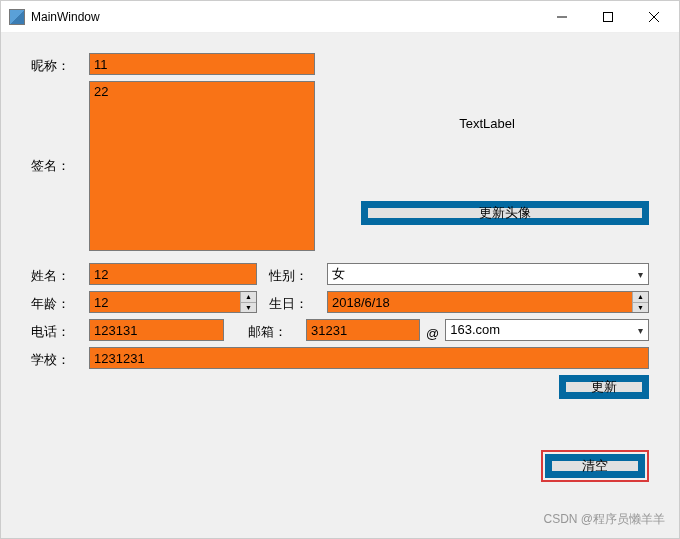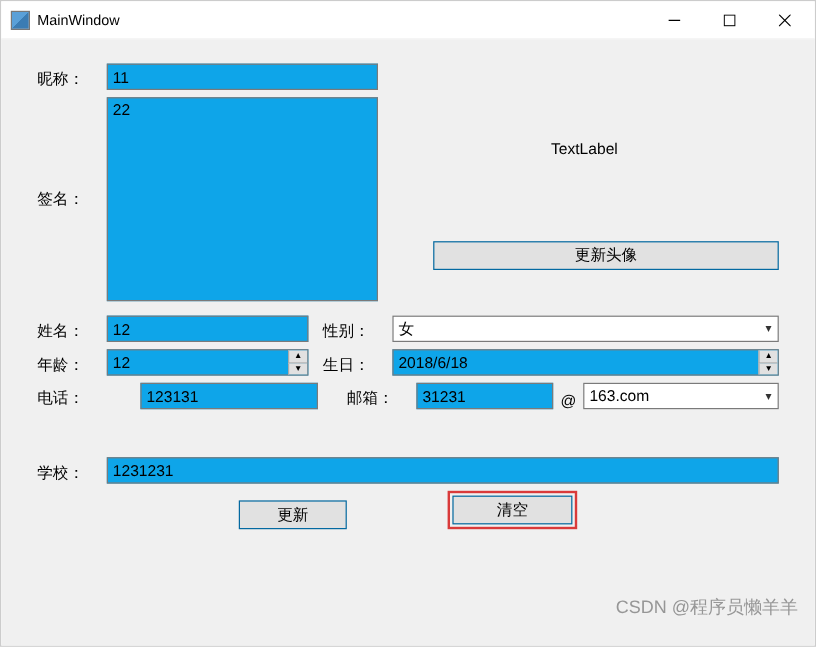--- a/index.html
+++ b/index.html
@@ -5,36 +5,36 @@
   * { box-sizing: border-box; font-family: "Microsoft YaHei", "SimSun", sans-serif; }
   body { margin:0; padding:0; background:#fff; width:680px; height:539px; border:1px solid #ccc; overflow:hidden; position:relative; }
   .titlebar { height:32px; background:#fff; border-bottom:1px solid #eee; display:flex; align-items:center; padding:0 2px 0 8px; font-size:12px; color:#000;text-align:right; }
   .titlebar .icon { width:16px; height:16px; margin-right:6px; background:linear-gradient(135deg,#5aa0d8 0 50%,#3b7cb3 50% 100%); border:1px solid #777; display:inline-block;}
   .titlebar .spacer { flex:1; }
   .win-btns { display:flex; }
   .win-btn { width:46px; height:30px; display:flex; align-items:center; justify-content:center; color:#333; font-size:14px; }
   .content { position:relative; padding:20px 30px; background:#f0f0f0; height:calc(100% - 32px); }
   .row { display:flex; align-items:flex-end; margin-bottom:6px; }
   .lbl { width:58px; text-align:left; font-size:13px; color:#000; white-space:nowrap;}
-  .field { height:22px; border:1px solid #7a7a7a; background:#0ea5e9; font-size:13px; padding:0 4px; line-height:20px; }
+  .field { height:22px; border:1px solid #7a7a7a; background:#f97316; font-size:13px; padding:0 4px; line-height:20px; }
   input.field, select.field { outline:none; }
   textarea.field { resize:none; padding:2px 4px; line-height:16px; font-size:13px;}
   .spinwrap { position:relative; }
   .spinwrap .spinbtns { position:absolute; right:1px; top:1px; bottom:1px; width:16px; display:flex; flex-direction:column; }
   .spinbtns span { flex:1; background:#e1e1e1; border-left:1px solid #aaa; display:flex; align-items:center; justify-content:center; font-size:7px; line-height:1; }
   .spinbtns span:first-child { border-bottom:1px solid #aaa;}
-  .qt-btn { height:24px; background:#e1e1e1; border:1px solid #0369a1; font-size:13px; padding:0 20px; display:inline-flex; align-items:center; justify-content:center; }
+  .qt-btn { height:24px; background:#e1e1e1; border:7px solid #0369a1; font-size:13px; padding:0 20px; display:inline-flex; align-items:center; justify-content:center; }
   .at { padding:0 6px; font-size:13px;}
   .combo { position:relative; }
   .combo::after { content:"▾"; position:absolute; right:6px; top:50%; transform:translateY(-50%); font-size:10px; color:#333; pointer-events:none;}
   select.field { appearance:none; -webkit-appearance:none; background:#fff;}
   .avatar-label { font-size:13px; color:#000; width:252px; height:140px; display:flex; align-items:center; justify-content:center; }
   .focus-border { outline:1px solid #2a7bd1; outline-offset:-1px;}
   .highlight-box { border:2px solid #d93a3a; padding:2px;}
-  .watermark { position:absolute; right:14px; bottom:22px; font-size:15px; color:rgba(120,120,120,0.75); font-style:normal; letter-spacing:0;}
+  .watermark { position:absolute; right:14px; bottom:10px; font-size:12px; color:rgba(120,120,120,0.75); font-style:normal; letter-spacing:0;}
 </style>
 </head>
 <body>
 
 <div class="titlebar">
   <span class="icon"></span>
   <span>MainWindow</span>
   <span class="spacer"></span>
   <div class="win-btns">
     <div class="win-btn">
@@ -104,37 +104,37 @@
       <input class="field" style="width: 100%; padding-right: 18px;" value="2018/6/18">
       <div class="spinbtns">
           <span>▲</span>
           <span>▼</span>
         </div>
     </div>
   </div>
 
   <div class="row">
     <span class="lbl">电话：</span>
-    <input class="field" style="width: 148px; margin-left: 28px;" value="123131">
+    <input class="field" style="width: 135px;" value="123131">
     <span class="lbl" style="margin-left:24px;">邮箱：</span>
     <input class="field" style="width: 114px;" value="31231">
     <span class="at">@</span>
     <div class="combo" style="flex:1;">
       <select class="field" style="width:100%;">
         <option>163.com</option>
       </select>
     </div>
   </div>
 
   <div class="row">
     <span class="lbl">学校：</span>
-    <input class="field focus-border" style="flex: 1 1 0%; margin-top: 34px;" value="1231231">
+    <input class="field focus-border" style="flex: 1 1 0%;" value="1231231">
   </div>
 
-  <div class="row" style="justify-content:center; gap:84px; margin-top:6px;">
+  <div class="row" style="justify-content:center; gap:51px; margin-top:6px;flex-direction:column;">
     <button class="qt-btn" style="width:90px;">更新</button>
     <span class="highlight-box">
       <button class="qt-btn" style="width:100px;">清空</button>
     </span>
   </div>
 
   <div class="watermark">CSDN @程序员懒羊羊</div>
 </div>
 
 </body></html>

